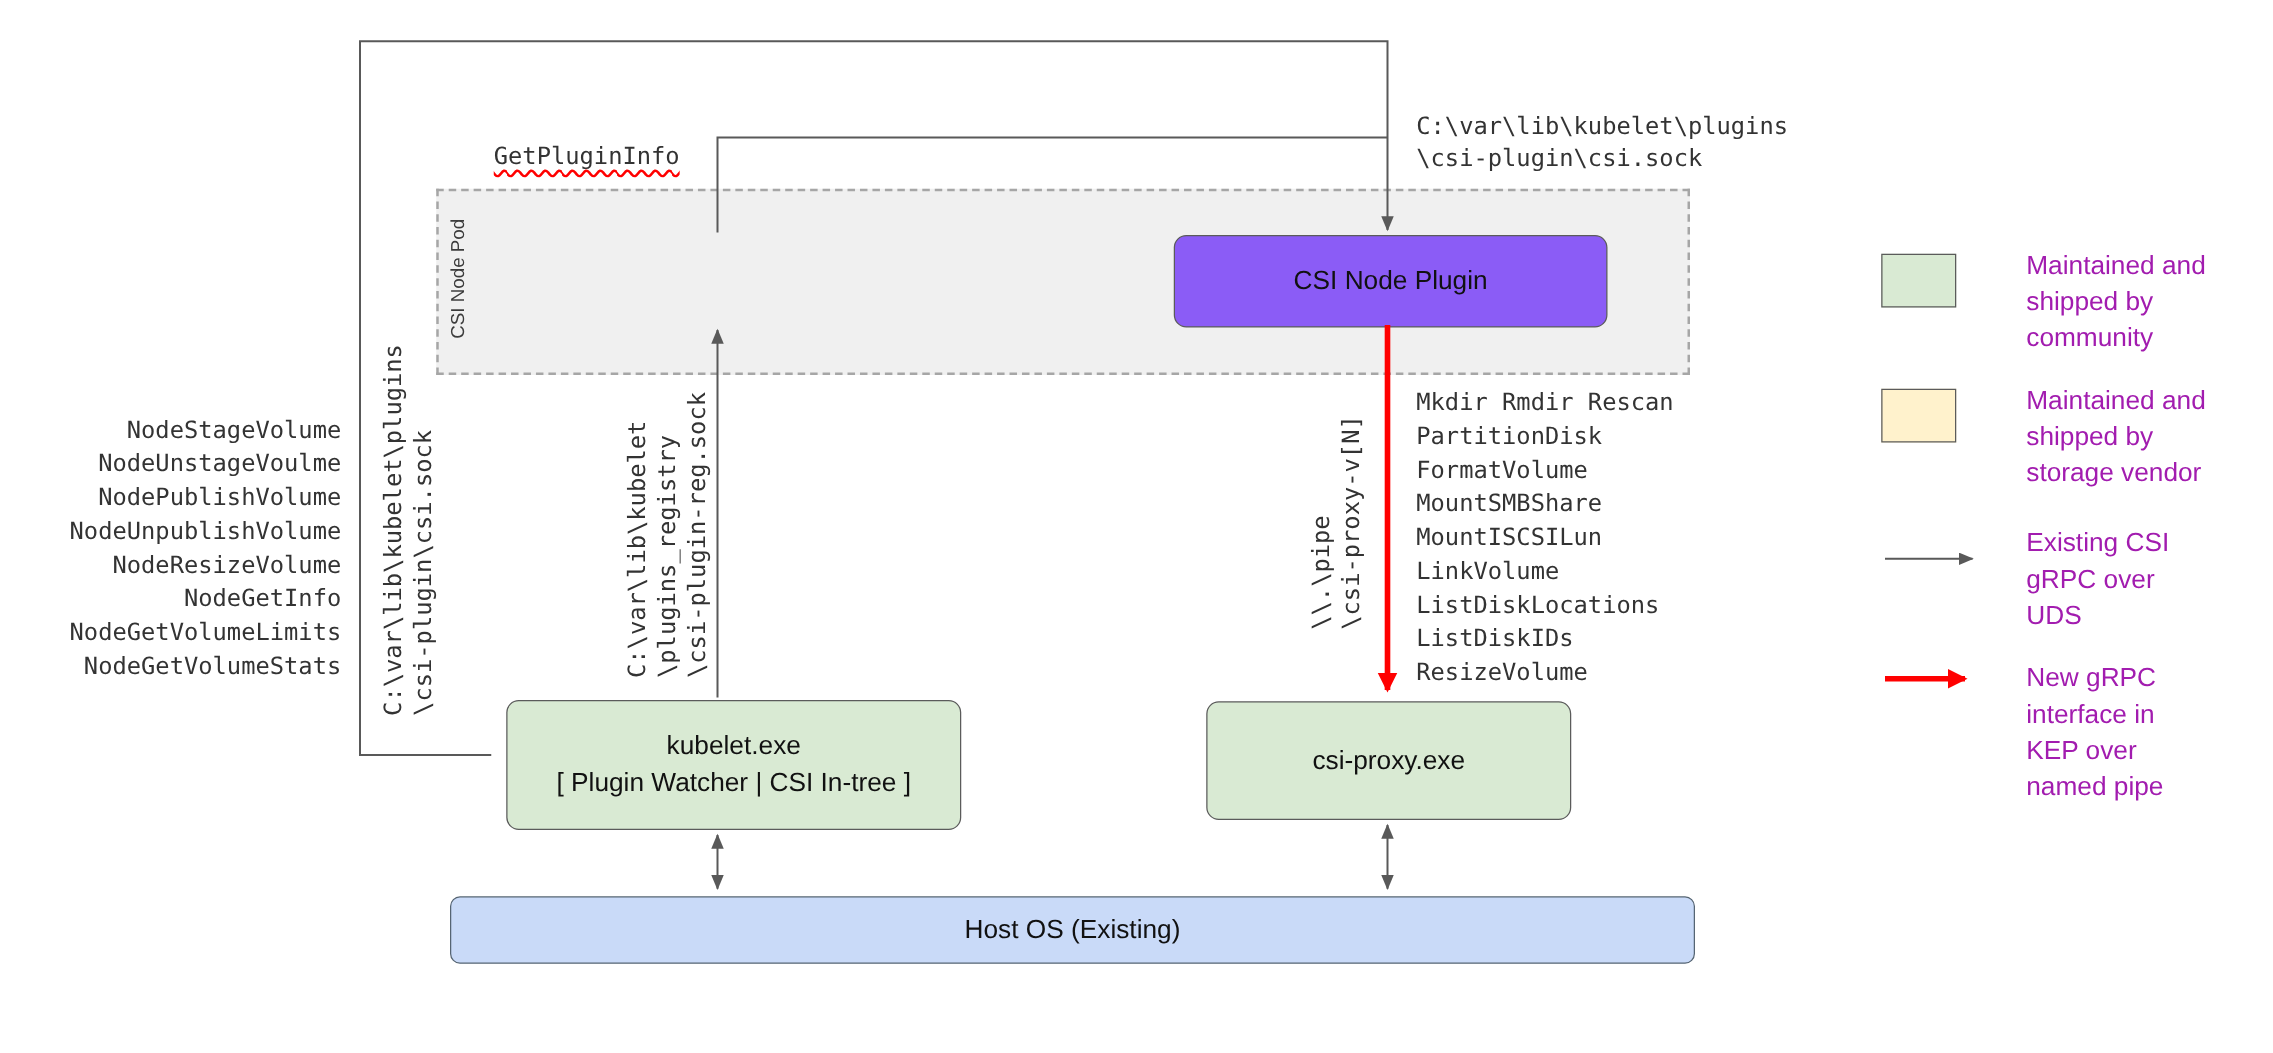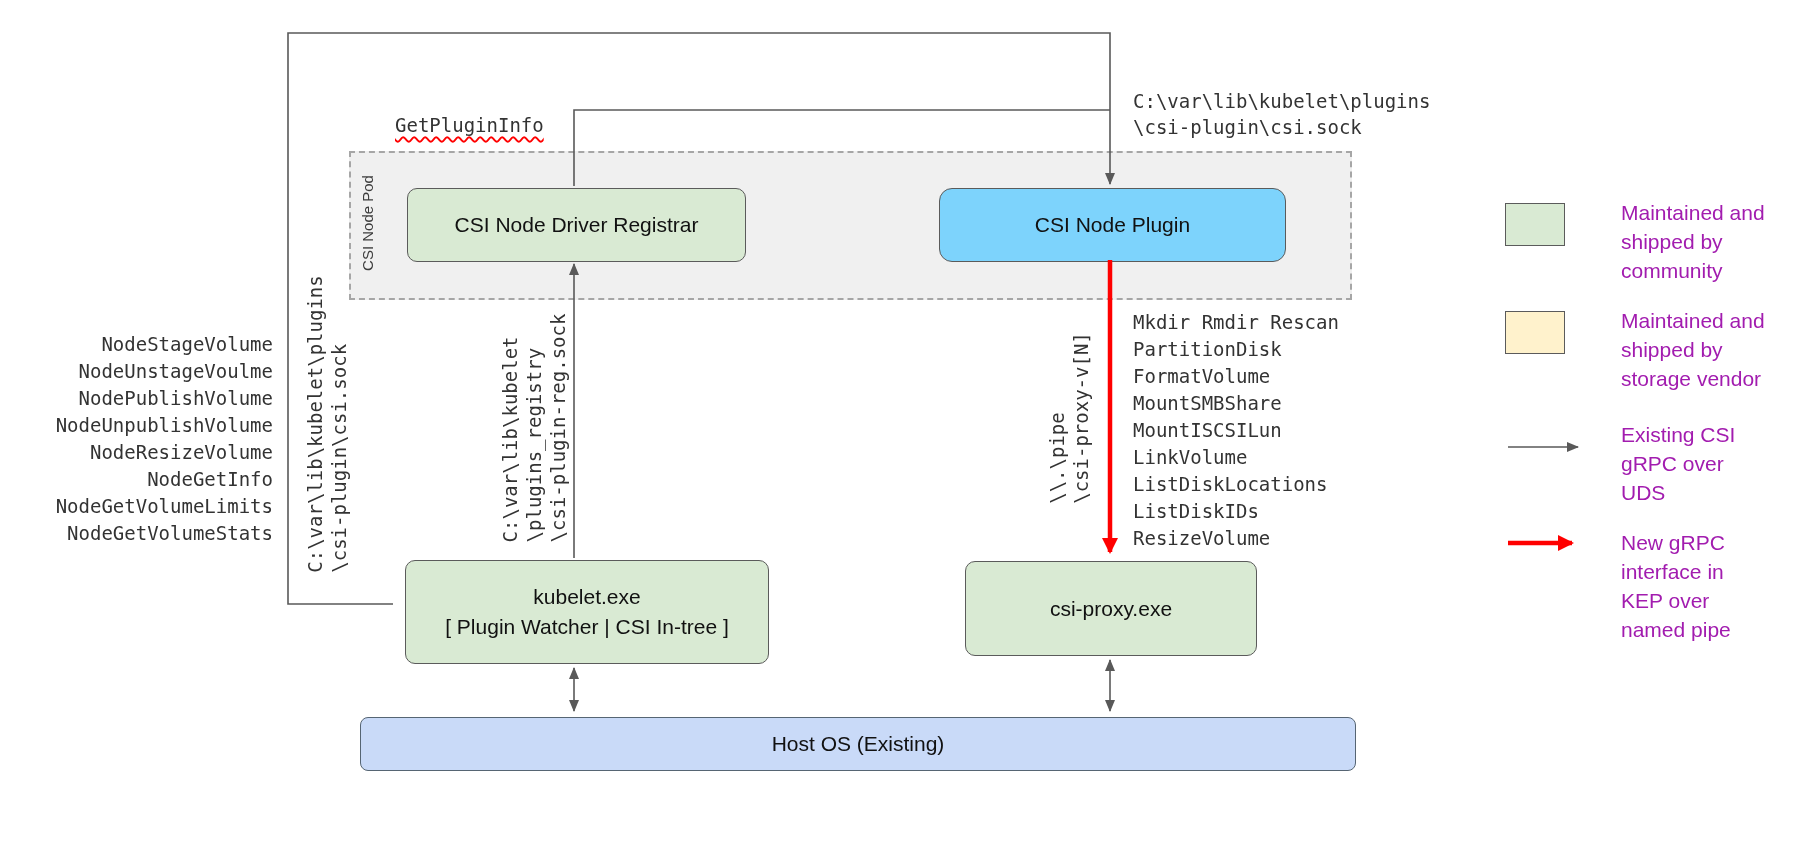--- a/index.html
+++ b/index.html
@@ -2,21 +2,21 @@
 <html><head>
 <meta charset="utf-8">
 <style>
   html,body{margin:0;padding:0;background:#fff;}
   #canvas{position:relative;width:1818px;height:842px;background:#ffffff;overflow:hidden;
           font-family:"Liberation Sans",sans-serif;}
   .box{position:absolute;border:1.6px solid #5b5b5b;border-radius:10px;
        display:flex;align-items:center;justify-content:center;text-align:center;
        font-size:21px;color:#111;z-index:2;}
   .green{background:#d9ead3;}
-  .yellow{background:#7dd3fc;border-radius:13px;}
+  .yellow{background:#8b5cf6;}
   .blue{background:#c9daf8;border-color:#566573;}
   .pod{position:absolute;background:#f0f0f0;border:2px dashed #a6a6a6;z-index:1;}
   .mono{position:absolute;font-family:"DejaVu Sans Mono","Liberation Mono",monospace;
         font-size:19px;line-height:27px;color:#333;white-space:pre;z-index:4;}
   .rot{transform:translate(-50%,-50%) rotate(-90deg);line-height:24px;text-align:left;}
   .podlabel{position:absolute;font-size:15px;color:#3c3c3c;white-space:nowrap;
             transform:translate(-50%,-50%) rotate(-90deg);z-index:2;}
   .squiggle{text-decoration:underline wavy #ff0000;text-decoration-thickness:1.5px;text-underline-offset:4px;}
   .legend-text{position:absolute;font-size:21px;line-height:29px;color:#a21caf;white-space:pre-line;z-index:4;}
   .swatch{position:absolute;width:58px;height:41px;border:1.6px solid #5b5b5b;z-index:2;}
@@ -44,23 +44,20 @@
     <path d="M393,604 H288 V33 H1110 V184" fill="none" stroke="#595959" stroke-width="1.6" marker-end="url(#ah)"></path>
     <path d="M574,186 V110 H1110" fill="none" stroke="#595959" stroke-width="1.6"></path>
     <path d="M574,558 V264" fill="none" stroke="#595959" stroke-width="1.6" marker-end="url(#ah)"></path>
     <path d="M1110,260 V552" fill="none" stroke="#ff0000" stroke-width="4.5" marker-end="url(#ahr)"></path>
     <path d="M574,668 V711" fill="none" stroke="#595959" stroke-width="1.6" marker-start="url(#ah)" marker-end="url(#ah)"></path>
     <path d="M1110,660 V711" fill="none" stroke="#595959" stroke-width="1.6" marker-start="url(#ah)" marker-end="url(#ah)"></path>
     <path d="M1508,447 H1578" fill="none" stroke="#595959" stroke-width="1.6" marker-end="url(#ah)"></path>
     <path d="M1508,543 H1572" fill="none" stroke="#ff0000" stroke-width="4.5" marker-end="url(#ahr)"></path>
   </svg>
 
-  <div class="box green" style="left:407px;top:188px;width:337px;height:72px;">
-    <span class="boxlabel">CSI Node Driver Registrar</span>
-  </div>
 
   <div class="box yellow" style="left:939px;top:188px;width:345px;height:72px;">
     <span class="boxlabel">CSI Node Plugin</span>
   </div>
 
   <div class="box green" style="left:393px;top:560px;width:362px;height:102px;margin-left:12px;">
     <span class="boxlabel">kubelet.exe
 [ Plugin Watcher | CSI In-tree ]</span>
   </div>
 

